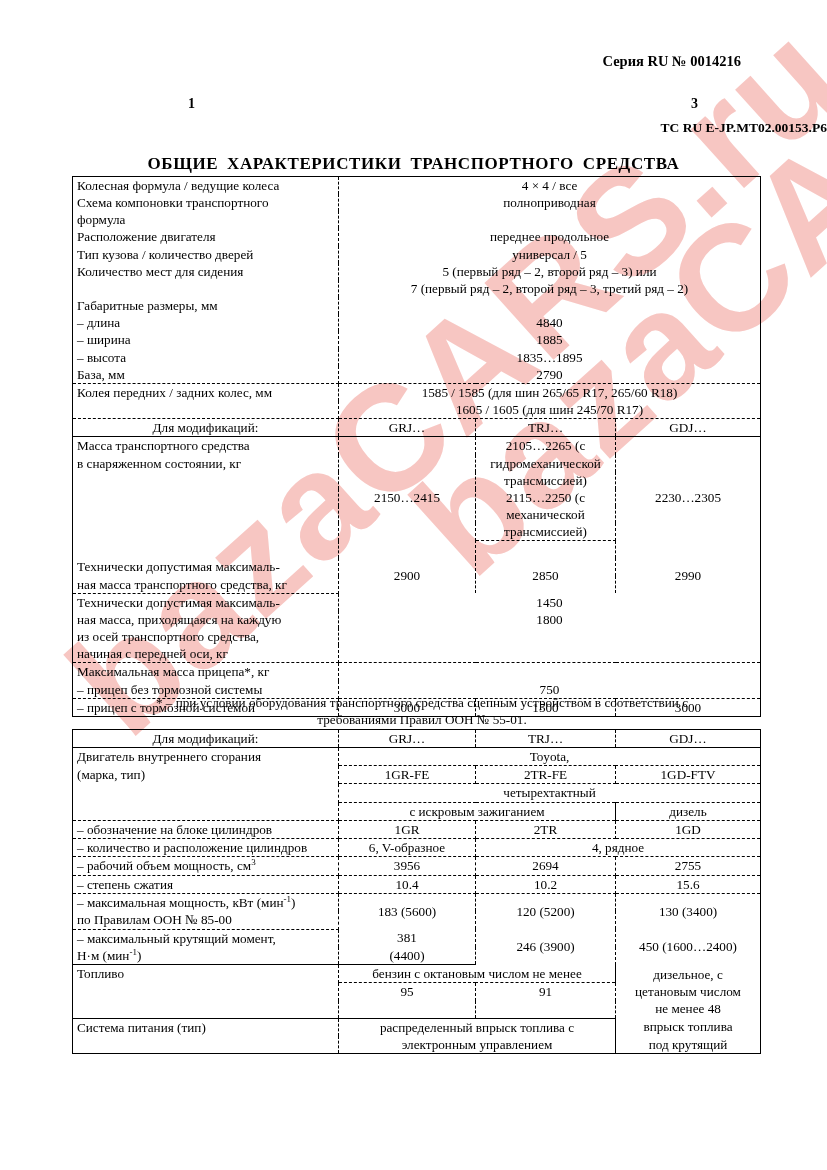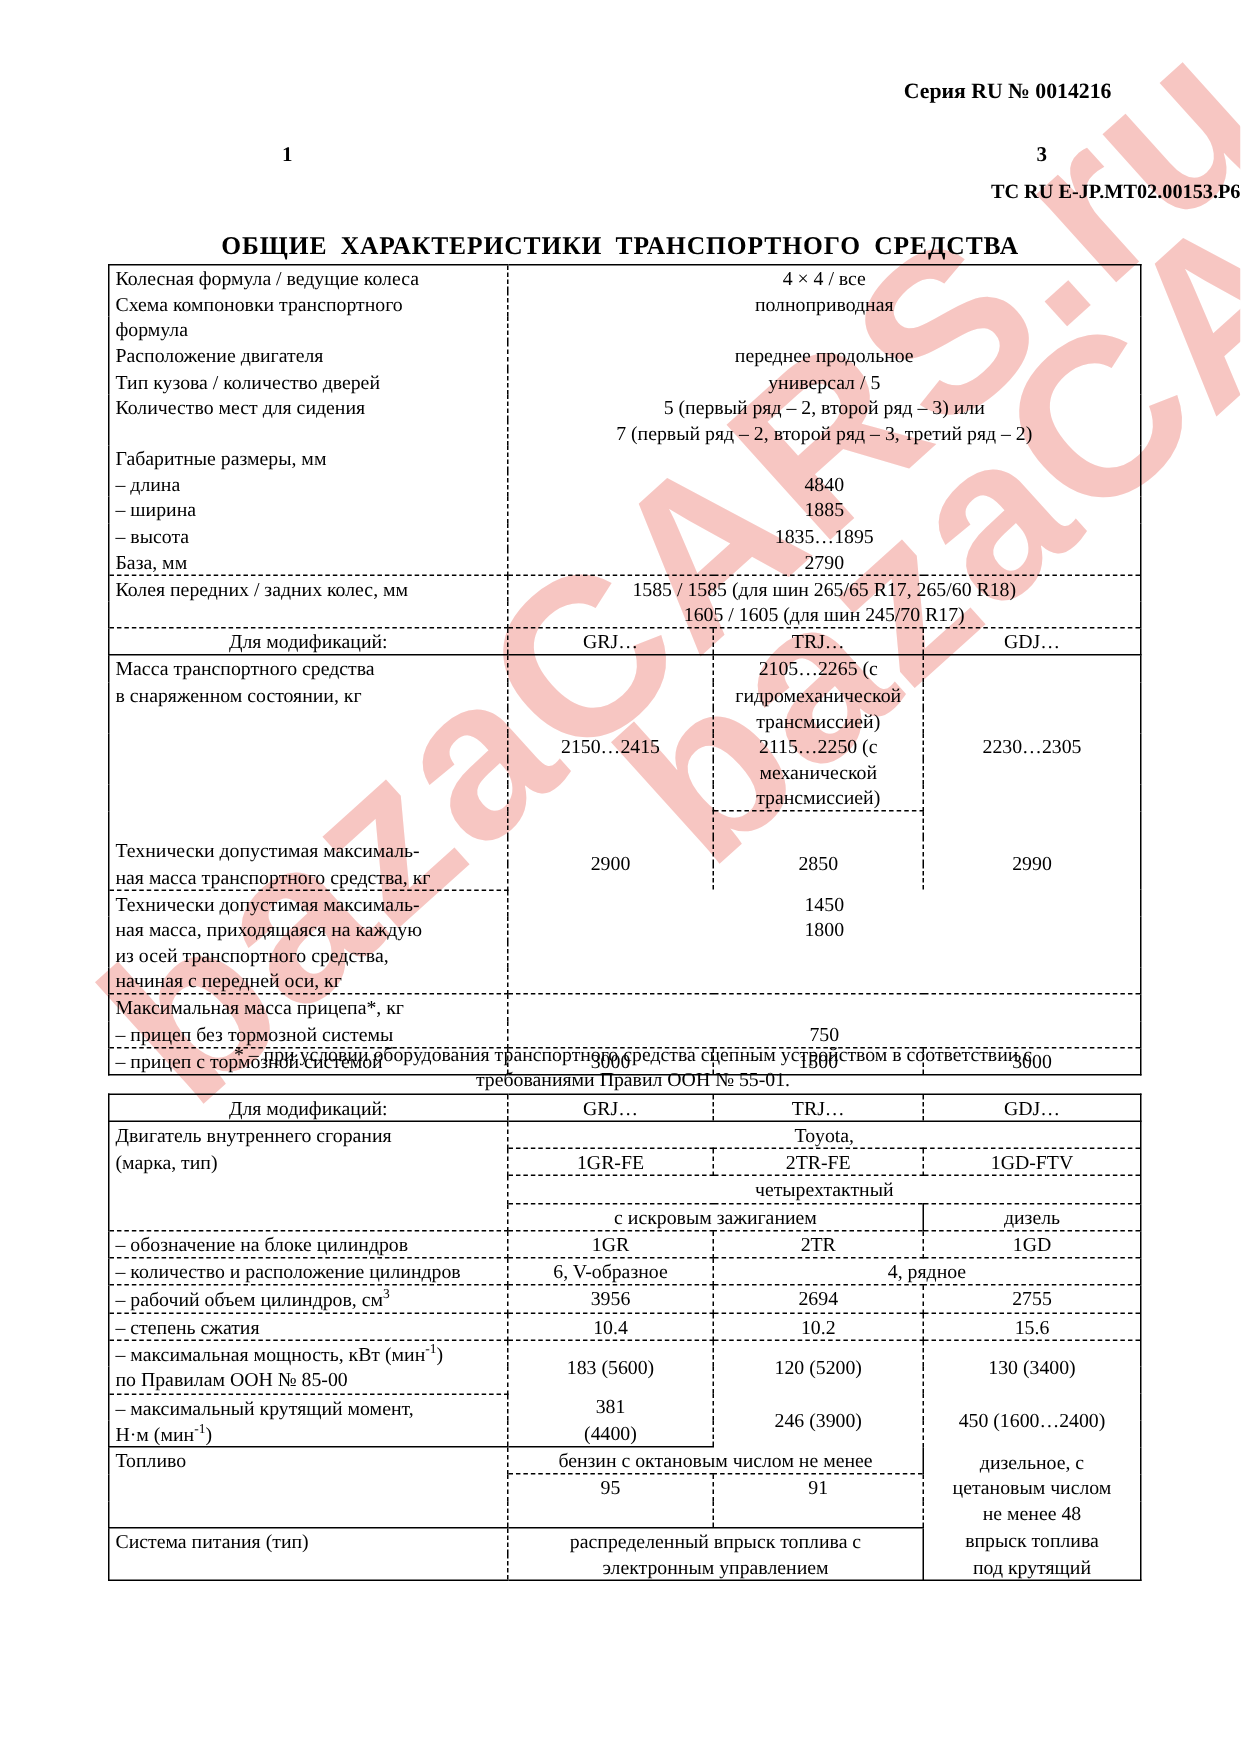--- a/index.html
+++ b/index.html
@@ -369,21 +369,21 @@
         <td class="ctr br-solid bb-dash">1GD</td>
       </tr>
 
       <tr>
         <td class="lbl bl-solid br-dash bb-dash">– количество и расположение цилиндров</td>
         <td class="ctr br-dash bb-dash">6, V-образное</td>
         <td class="ctr br-solid bb-dash" colspan="2">4, рядное</td>
       </tr>
 
       <tr>
-        <td class="lbl bl-solid br-dash bb-dash"><span>– рабочий объем цилиндров, см</span><span class="sup">3</span></td>
+        <td class="lbl bl-solid br-dash bb-dash"><span>– рабочий объем мощность, см</span><span class="sup">3</span></td>
         <td class="ctr br-dash bb-dash">3956</td>
         <td class="ctr br-dash bb-dash">2694</td>
         <td class="ctr br-solid bb-dash">2755</td>
       </tr>
 
       <tr>
         <td class="lbl bl-solid br-dash bb-dash">– степень сжатия</td>
         <td class="ctr br-dash bb-dash">10.4</td>
         <td class="ctr br-dash bb-dash">10.2</td>
         <td class="ctr br-solid bb-dash">15.6</td>

